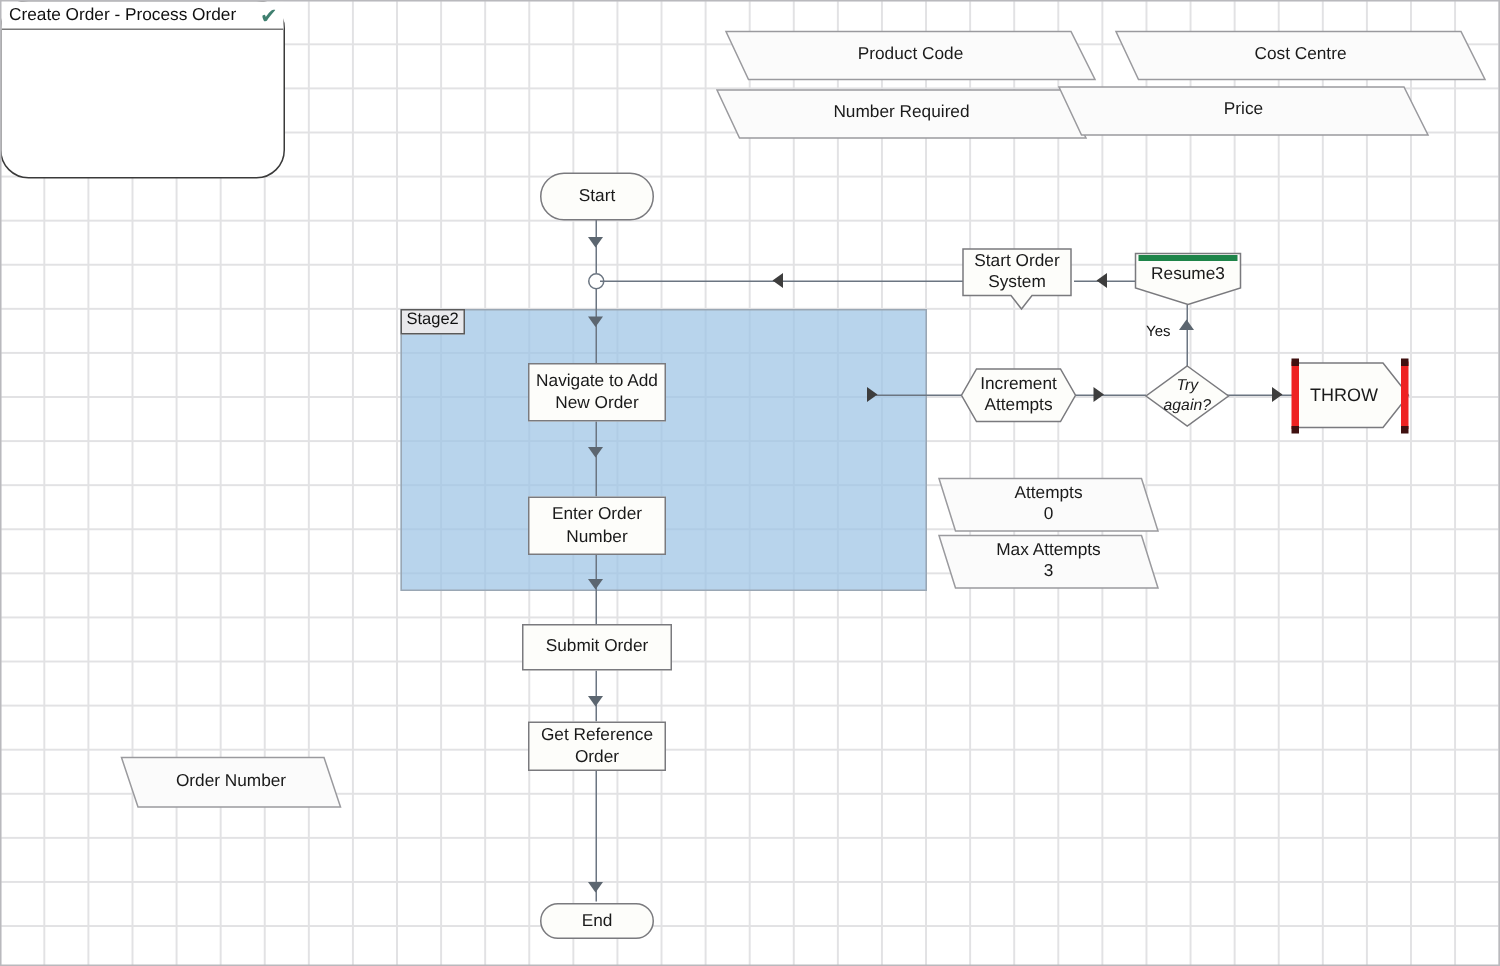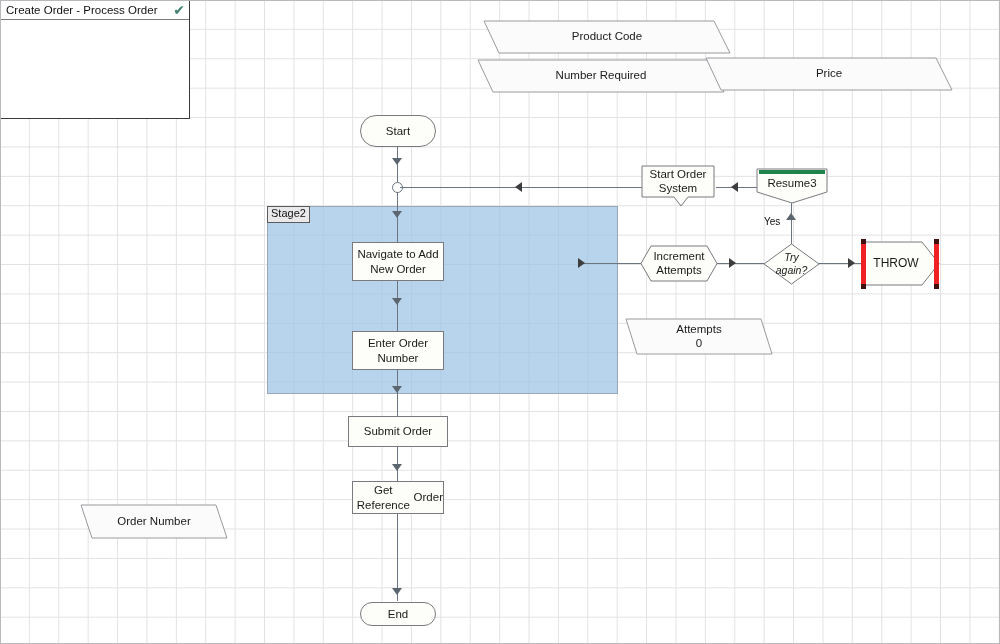--- a/index.html
+++ b/index.html
@@ -135,41 +135,47 @@
     position:absolute;
     width:5px;height:5px;
     background:#401010;
   }
 </style>
 </head>
 <body>
 
 <div id="canvas">
 
-  <div class="notebox" style="left:5px;top:33px;width:188px;height:117px;">
+  <div class="notebox" style="left:5px;top:33px;width:188px;height:117px;border-radius:19px;">
     <div class="title">
       <span>Create Order - Process Order</span>
       <span class="tick">✔</span>
     </div>
   </div>
 
   <div class="svgwrap" style="left:483px;top:20px;">
     <svg width="248" height="34" viewBox="0 0 248 34">
       <polygon points="16,33 247,33 231,1 1,1" fill="#fbfbfb" stroke="#9a9a9e" stroke-width="1"></polygon>
     </svg>
     <div class="svglabel" style="left:0;top:0;width:248px;height:34px;">Product Code</div>
   </div>
 
   <div class="svgwrap" style="left:477px;top:59px;">
     <svg width="248" height="34" viewBox="0 0 248 34">
       <polygon points="16,33 247,33 231,1 1,1" fill="#fbfbfb" stroke="#9a9a9e" stroke-width="1"></polygon>
     </svg>
     <div class="svglabel" style="left:0;top:0;width:248px;height:34px;">Number Required</div>
   </div>
 
+  <div class="svgwrap" style="left:743px;top:20px;">
+    <svg width="248" height="34" viewBox="0 0 248 34">
+      <polygon points="16,33 247,33 231,1 1,1" fill="#fbfbfb" stroke="#9a9a9e" stroke-width="1"></polygon>
+    </svg>
+    <div class="svglabel" style="left:0;top:0;width:248px;height:34px;">Cost Centre</div>
+  </div>
 
   <div class="svgwrap" style="left:705px;top:57px;">
     <svg width="248" height="34" viewBox="0 0 248 34">
       <polygon points="16,33 247,33 231,1 1,1" fill="#fbfbfb" stroke="#9a9a9e" stroke-width="1"></polygon>
     </svg>
     <div class="svglabel" style="left:0;top:0;width:248px;height:34px;">Price</div>
   </div>
 
   <div class="stage" style="left:267px;top:206px;width:351px;height:188px;">
     <div class="stage-tag">Stage2</div>
@@ -225,21 +231,21 @@
 
   <div class="shp proc" style="left:352px;top:331px;width:92px;height:39px;flex-direction:column;">
     <span>Enter Order</span>
     <span>Number</span>
   </div>
 
   <div class="shp proc" style="left:348px;top:416px;width:100px;height:31px;">
     <span>Submit Order</span>
   </div>
 
-  <div class="shp proc" style="left:352px;top:481px;width:92px;height:33px;flex-direction:row;">
+  <div class="shp proc" style="left:352px;top:481px;width:92px;height:33px;flex-direction:column;">
     <span>Get Reference</span>
     <span>Order</span>
   </div>
 
   <div class="shp pill" style="left:360px;top:602px;width:76px;height:24px;">
     <span>End</span>
   </div>
 
 
   <div class="svgwrap" style="left:640px;top:245px;">
@@ -296,20 +302,29 @@
   <div class="svgwrap" style="left:625px;top:318px;">
     <svg width="148" height="37" viewBox="0 0 148 37">
       <polygon points="12,36 147,36 136,1 1,1" fill="#fbfbfb" stroke="#9a9a9e" stroke-width="1"></polygon>
     </svg>
     <div class="svglabel" style="left:0;top:0;width:148px;height:37px;flex-direction:column;">
       <span>Attempts</span>
       <span>0</span>
     </div>
   </div>
 
+  <div class="svgwrap" style="left:625px;top:356px;">
+    <svg width="148" height="37" viewBox="0 0 148 37">
+      <polygon points="12,36 147,36 136,1 1,1" fill="#fbfbfb" stroke="#9a9a9e" stroke-width="1"></polygon>
+    </svg>
+    <div class="svglabel" style="left:0;top:0;width:148px;height:37px;flex-direction:column;">
+      <span>Max Attempts</span>
+      <span>3</span>
+    </div>
+  </div>
 
   <div class="svgwrap" style="left:80px;top:504px;">
     <svg width="148" height="35" viewBox="0 0 148 35">
       <polygon points="12,34 147,34 136,1 1,1" fill="#fbfbfb" stroke="#9a9a9e" stroke-width="1"></polygon>
     </svg>
     <div class="svglabel" style="left:0;top:0;width:148px;height:35px;">Order Number</div>
   </div>
 
 </div>
 

